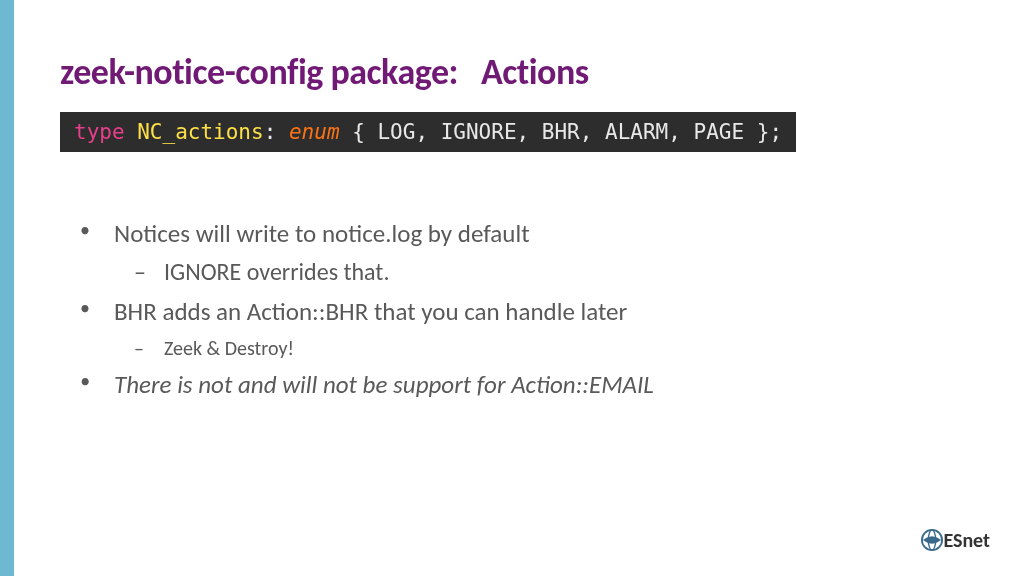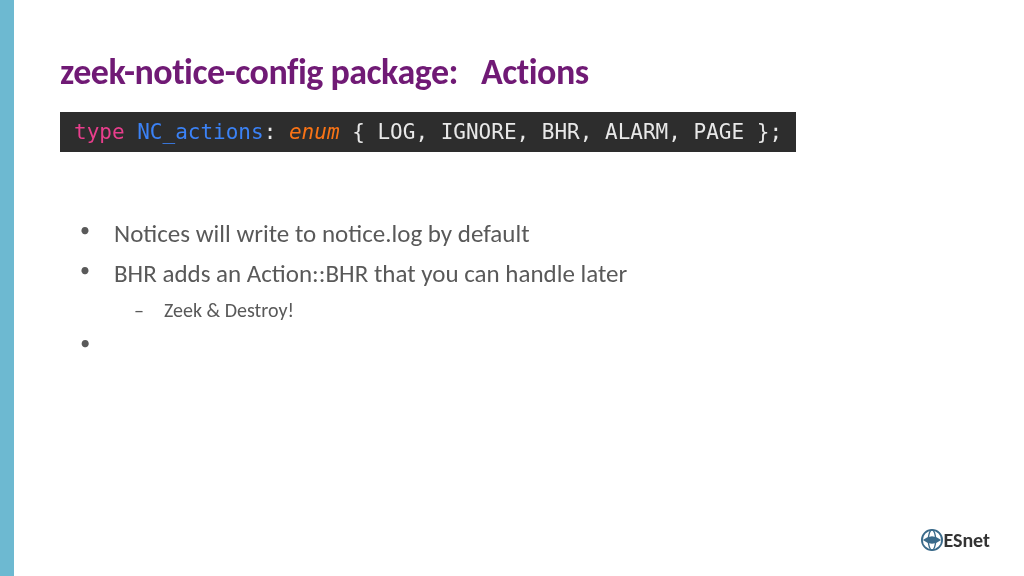--- a/index.html
+++ b/index.html
@@ -36,21 +36,21 @@
     .code-block {
       display: inline-block;
       background: #2d2d2d;
       padding: 8px 14px;
       font-family: 'Consolas', 'Monaco', monospace;
       font-size: 21px;
       color: #e8e8e8;
       margin-bottom: 40px;
     }
     .kw-type { color: #e83e8c; }
-    .kw-name { color: #3b82f6; }
+    .kw-name { color: #fde047; }
     .kw-enum { color: #f97316; font-style: italic; }
     .kw-punc { color: #e8e8e8; }
     .bullet-list {
       list-style: none;
       padding-left: 38px;
       color: #595959;
       margin-top: 24px;
     }
     .bullet-list > li {
       position: relative;
@@ -116,30 +116,36 @@
 <div class="content">
   <h1 class="title">zeek-notice-config package:&nbsp;&nbsp;&nbsp;Actions</h1>
 
   <div class="code-block">
     <span class="kw-type">type </span><span class="kw-name">NC_actions</span><span class="kw-punc">: </span><span class="kw-enum">enum</span><span class="kw-punc"> { LOG, IGNORE, BHR, ALARM, PAGE };</span>
   </div>
 
   <ul class="bullet-list">
     <li>
       <span>Notices will write to notice.log by default</span>
+      <ul class="sub-list">
+        <li>
+          <span>IGNORE overrides that.</span>
+        </li>
+      </ul>
     </li>
     <li>
       <span>BHR adds an Action::BHR that you can handle later</span>
       <ul class="sub-list">
         <li class="sub-small">
           <span>Zeek &amp; Destroy!</span>
         </li>
       </ul>
     </li>
     <li class="italic">
+      <span>There is not and will not be support for Action::EMAIL</span>
     </li>
   </ul>
 </div>
 
 <div class="logo">
   <svg class="logo-icon" viewBox="0 0 24 24">
     <circle cx="12" cy="12" r="11" fill="none" stroke="#3a6a8a" stroke-width="2"></circle>
     <path d="M2 12 Q12 4 22 12 Q12 20 2 12 Z" fill="#3a6a8a"></path>
     <ellipse cx="12" cy="12" rx="4" ry="11" fill="none" stroke="#3a6a8a" stroke-width="1.5"></ellipse>
   </svg>

